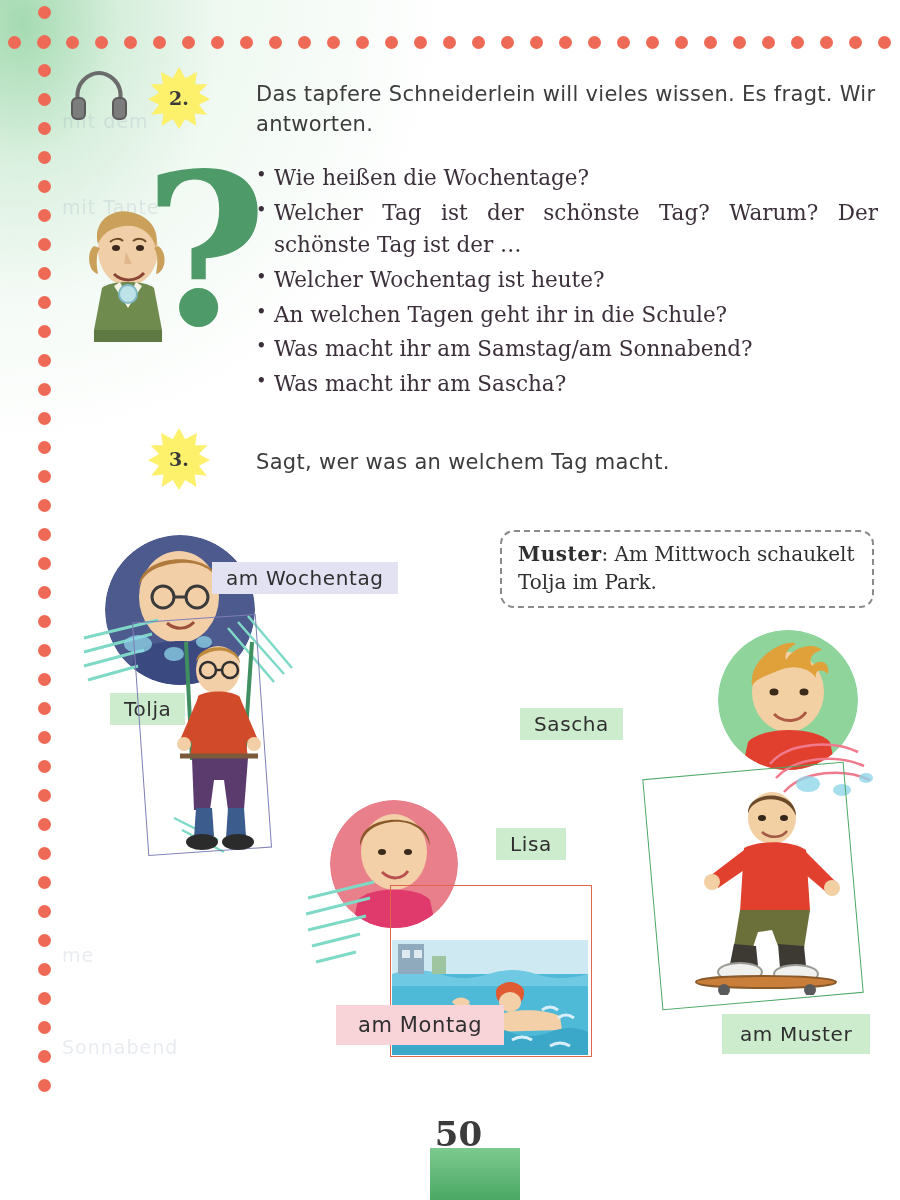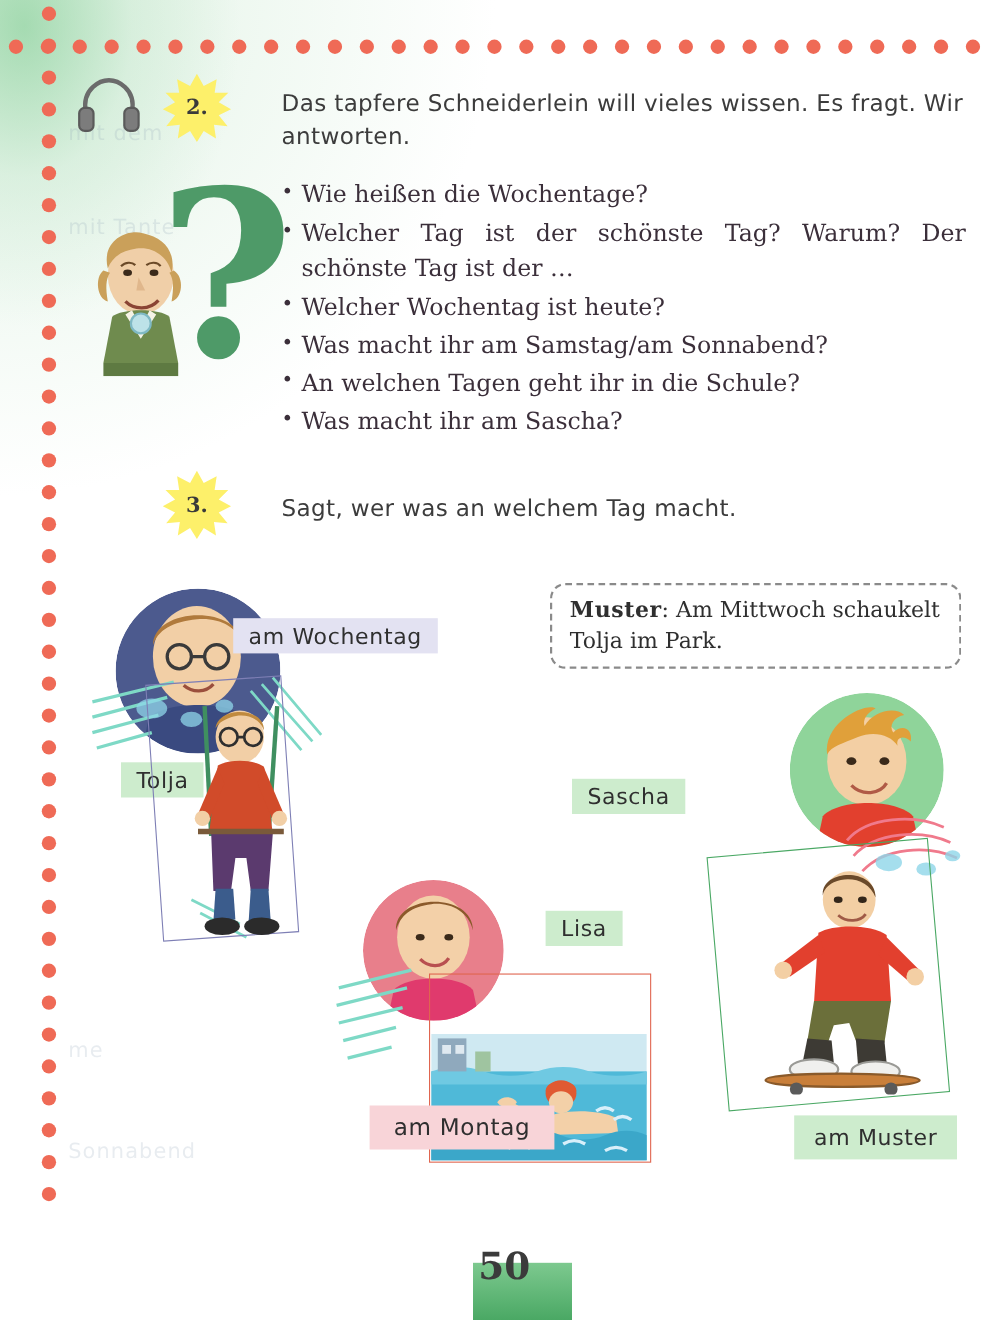--- a/index.html
+++ b/index.html
@@ -51,21 +51,21 @@
     position: absolute;
     left: 430px;
     bottom: 0;
     width: 90px;
     height: 52px;
     background: linear-gradient(180deg,#7dc98f 0%, #4aa864 100%);
   }
   .page-number {
     position: absolute;
     left: 0; right: 0;
-    bottom: 28px;
+    bottom: 46px;
     text-align: center;
     font-family: "DejaVu Serif", serif;
     font-size: 34px;
     font-weight: bold;
     color: #3b3b3b;
     margin-left: 17px;
   }
 
   
   .ghost {
@@ -311,22 +311,22 @@
       <path d="M22 86 C30 78 66 78 74 86 L82 128 L14 128 Z" fill="#6f8b4e"></path>
       <path d="M40 80 L48 96 L56 80 L62 84 L48 106 L34 84 Z" fill="#f5f3e6"></path>
       <circle cx="48" cy="92" r="9" fill="#bde2e8" stroke="#7fb9c4" stroke-width="2"></circle>
       <path d="M14 128 L82 128 L82 140 L14 140 Z" fill="#5e7a42"></path>
     </svg>
 
     <ul class="q-list" id="question-list" style="position:absolute; left:186px; top:86px; width:622px;">
         <li>Wie heißen die Wochentage?</li>
         <li>Welcher Tag ist der schönste Tag? Warum? Der schönste Tag ist der …</li>
         <li>Welcher Wochentag ist heute?</li>
+        <li>An welchen Tagen geht ihr in die Schule?</li>
         <li>Was macht ihr am Samstag/am Sonnabend?</li>
-        <li>An welchen Tagen geht ihr in die Schule?</li>
         <li>Was macht ihr am Sascha?</li>
       </ul>
   </div>
 
   <div class="ex" style="left:70px; top:428px; width:810px;">
     <div class="num-badge" style="left:78px; top:0px;">
       <div class="star"></div>
       <span>3.</span>
     </div>
     <div class="task-text" style="position:absolute; left:186px; top:20px; width:620px;">Sagt, wer was an welchem Tag macht.</div>

